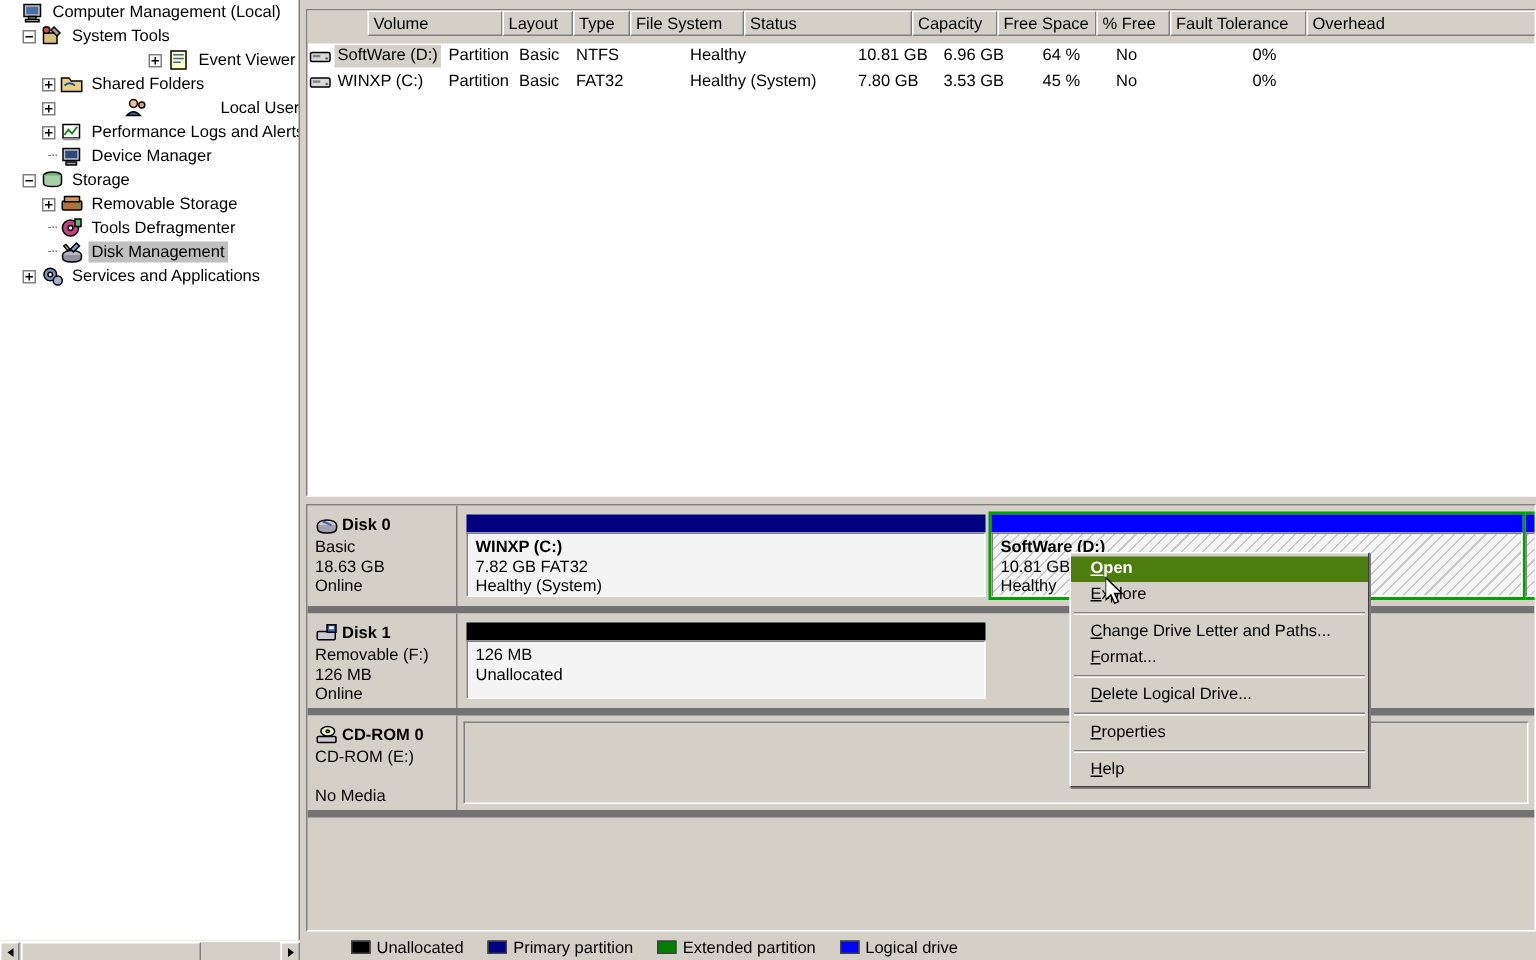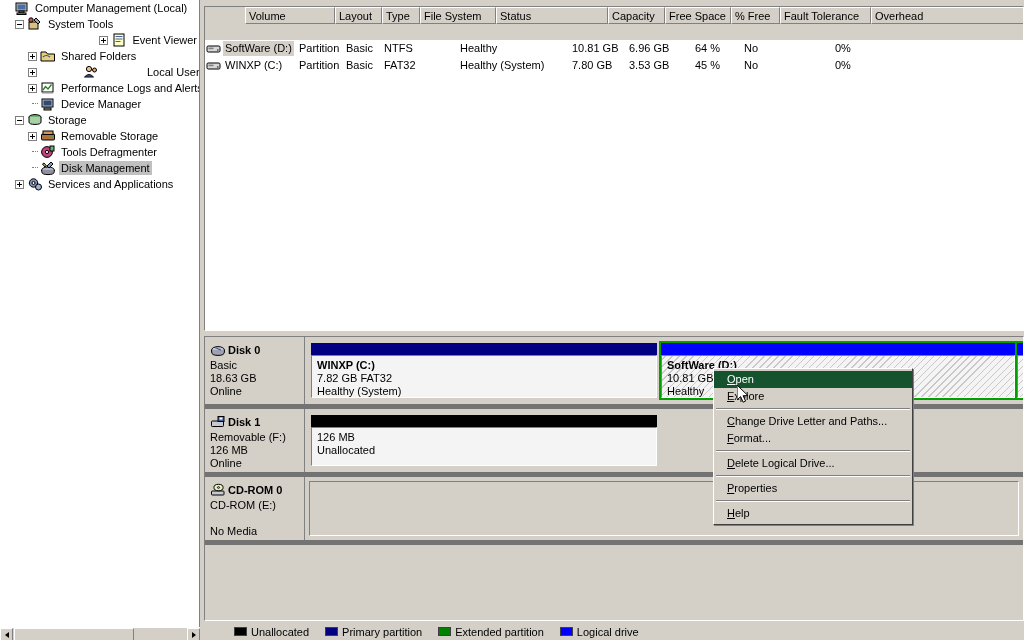--- a/index.html
+++ b/index.html
@@ -136,21 +136,21 @@
     position: absolute;
     left: 3px; top: 6px;
     width: 820px; height: 325px;
     background: #ffffff;
     border: 1px solid;
     border-color: #808080 #ffffff #ffffff #808080;
     overflow: hidden;
   }
   #vheader {
     display: flex;
-    height: 33px;
+    height: 22px;
     background: #d4d0c8;
     padding-left: 40px;
   }
   .vh-cell {
     height: 17px;
     line-height: 16px;
     background: #d4d0c8;
     border: 1px solid;
     border-color: #ffffff #808080 #808080 #ffffff;
     padding-left: 3px;
@@ -309,22 +309,23 @@
   }
   .ctx-item {
     height: 17px;
     line-height: 17px;
     padding-left: 13px;
     font-size: 11px;
     white-space: nowrap;
     color: #000;
   }
   .ctx-item.highlight {
-    background: #14532d;
+    background: #4d7c0f;
     color: #ffffff;
+    font-weight: bold;
   }
   .ctx-sep {
     height: 1px;
     margin: 3px 2px;
     border-top: 1px solid #808080;
     border-bottom: 1px solid #ffffff;
   }
   .ul { text-decoration: underline; }
 
   

